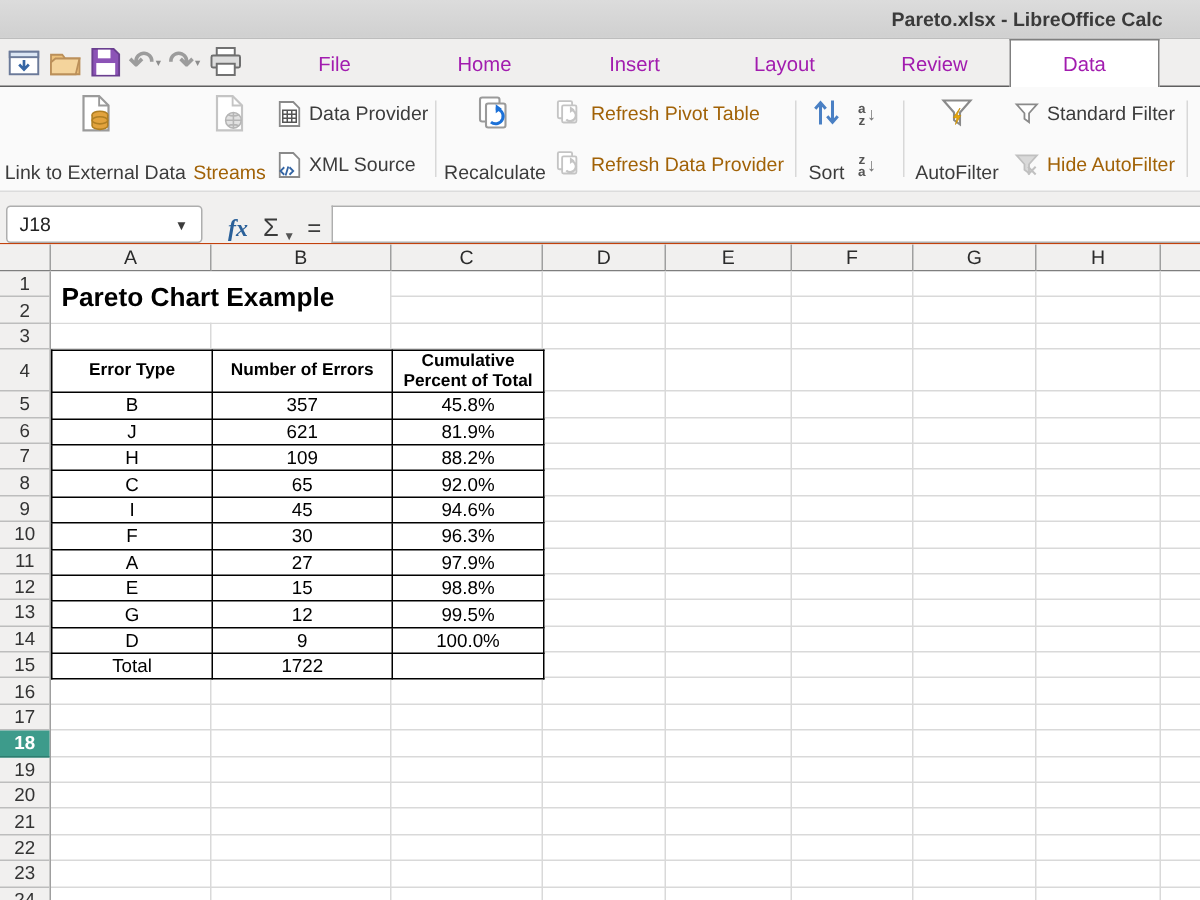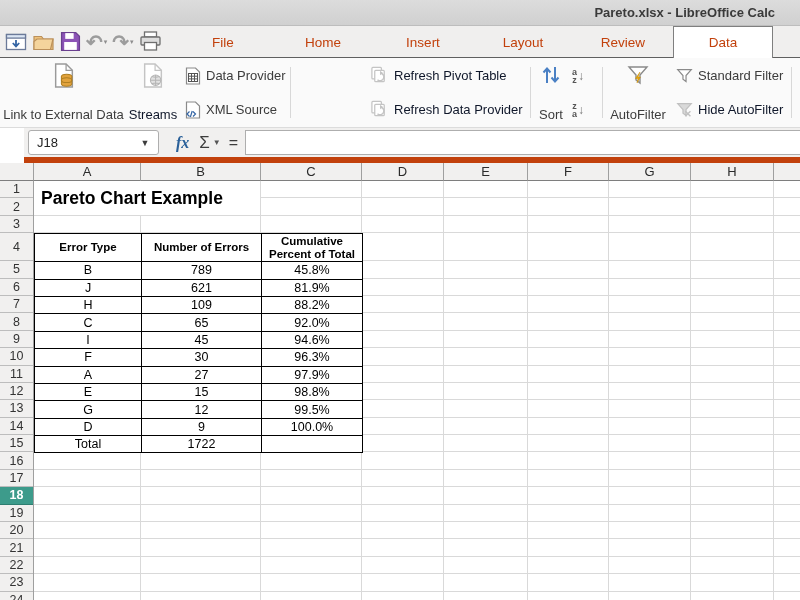--- a/index.html
+++ b/index.html
@@ -21,41 +21,41 @@
     position: relative; height: 32px; background: #f0efee;
     border-bottom: 1px solid #5f5f5f;
   }
   .qa-icons { position: absolute; left: 5px; top: 0; height: 31px; display: flex; align-items: center; gap: 5px; }
   .qa-btn { display: flex; align-items: center; }
   .qa-dd { font-size: 7px; color: #8d8d8d; margin-left: 1px; }
   .qa-arrow { font-size: 20px; font-weight: bold; color: #9c9c9c; line-height: 1; }
   .tabs { position: absolute; left: 173px; top: 0; bottom: -1px; display: flex; }
   .tab {
     width: 100px; display: flex; align-items: center; justify-content: center;
-    font-size: 13.5px; color: #c2410c; cursor: default;
+    font-size: 13.5px; color: #a21caf; cursor: default;
   }
   .tab.active { background: #fff; border: 1px solid #7f7f7f; border-bottom: none; }
   
   .toolbar { position: relative; height: 70px; background: #fafafa; border-bottom: 1px solid #dcdcdc; }
   .tb-stack {
     position: absolute; top: 5px; bottom: 5px; display: flex; flex-direction: column;
     align-items: center; justify-content: space-between;
   }
   .tb-col { position: absolute; top: 4px; bottom: 4px; display: flex; flex-direction: column; justify-content: space-between; }
   .tb-row { display: flex; align-items: center; gap: 5px; height: 27px; }
   .tb-label { font-size: 13px; color: #3c3c3c; white-space: nowrap; text-align: center; }
-  .disabled .tb-label { color: #0f172a; }
+  .disabled .tb-label { color: #a16207; }
   .tb-sep { position: absolute; top: 9px; bottom: 9px; width: 1px; background: #d8d8d8; }
   .azbox { display: flex; align-items: center; gap: 1px; }
   .az-letters { font-size: 9px; line-height: 8px; color: #555; font-weight: bold; text-align: center; }
   .az-arrow { font-size: 12px; color: #777; }
   
   .formulabar {
-    height: 35px; background: #f1f0ef; border-bottom: 6px solid #c2410c;
-    display: flex; align-items: center; padding-left: 4px; margin-left: 24px;
+    height: 35px; background: #f1f0ef; border-bottom: 1px solid #c2410c;
+    display: flex; align-items: flex-end; padding-left: 4px;
   }
   .namebox {
     width: 131px; height: 25px; background: #fff; border: 1px solid #aeaeae;
     border-radius: 3px; display: flex; align-items: center;
   }
   .namebox .ref { flex: 1; padding-left: 8px; font-size: 13px; color: #222; }
   .namebox .dd { width: 26px; text-align: center; color: #3c3c3c; font-size: 9px; }
   .fx { color: #2a6099; font-style: italic; font-weight: bold; font-size: 16px;
         font-family: "Liberation Serif", serif; margin-left: 17px; }
   .sigma { font-size: 17px; color: #3c3c3c; margin-left: 10px; }
@@ -213,20 +213,31 @@
               <path d="M1.5 1 h9 l4 4 v12 h-13 z" fill="#fff" stroke="#8a8a8a" stroke-width="1.2"></path>
               <path d="M4.5 10.5 l-2.5 2.5 2.5 2.5 M8 10.5 l2.5 2.5 -2.5 2.5 M7.2 10 l-1.8 6" fill="none" stroke="#3465a4" stroke-width="1.2"></path>
             </svg>
         </span>
         <span class="tb-label">XML Source</span>
       </div>
     </div>
 
     <div class="tb-sep" style="left:290px"></div>
 
+    <div class="tb-stack" style="left:296px;width:68px">
+      <span>
+        <svg width="26" height="26" viewBox="0 0 26 26">
+            <rect x="3" y="2" width="13" height="16" rx="1.5" fill="#fff" stroke="#9a9a9a" stroke-width="1.4"></rect>
+            <rect x="7" y="6" width="13" height="16" rx="1.5" fill="#fff" stroke="#9a9a9a" stroke-width="1.4"></rect>
+            <path d="M13.5 9.5 a5 5 0 1 1 -3.2 8.9" fill="none" stroke="#1c71d8" stroke-width="2"></path>
+            <path d="M13.5 6.5 l4 3 -4 3 z" fill="#1c71d8"></path>
+          </svg>
+      </span>
+      <span class="tb-label">Recalculate</span>
+    </div>
 
     <div class="tb-col" style="left:370px;width:152px">
       <div class="tb-row disabled">
         <span>
           <svg width="19" height="19" viewBox="0 0 20 20">
               <rect x="2" y="1.5" width="10" height="12" rx="1" fill="#fff" stroke="#c4c4c4" stroke-width="1.3"></rect>
               <rect x="5" y="4.5" width="10" height="12" rx="1" fill="#fff" stroke="#c4c4c4" stroke-width="1.3"></rect>
               <path d="M10.5 7.5 a4 4 0 1 1 -2.6 6.9" fill="none" stroke="#c4c4c4" stroke-width="1.6"></path>
               <path d="M10.5 5 l3.2 2.4 -3.2 2.4 z" fill="#c4c4c4"></path>
             </svg>
@@ -405,21 +416,21 @@
           <thead>
               <tr>
                 <th style="width: 107px;">Error Type</th>
                 <th style="width: 120px;">Number of Errors</th>
                 <th style="width: 101px;">Cumulative Percent of Total</th>
               </tr>
             </thead>
           <tbody>
               <tr>
                 <td>B</td>
-                <td>789</td>
+                <td>357</td>
                 <td>45.8%</td>
               </tr>
               <tr>
                 <td>J</td>
                 <td>621</td>
                 <td>81.9%</td>
               </tr>
               <tr>
                 <td>H</td>
                 <td>109</td>

